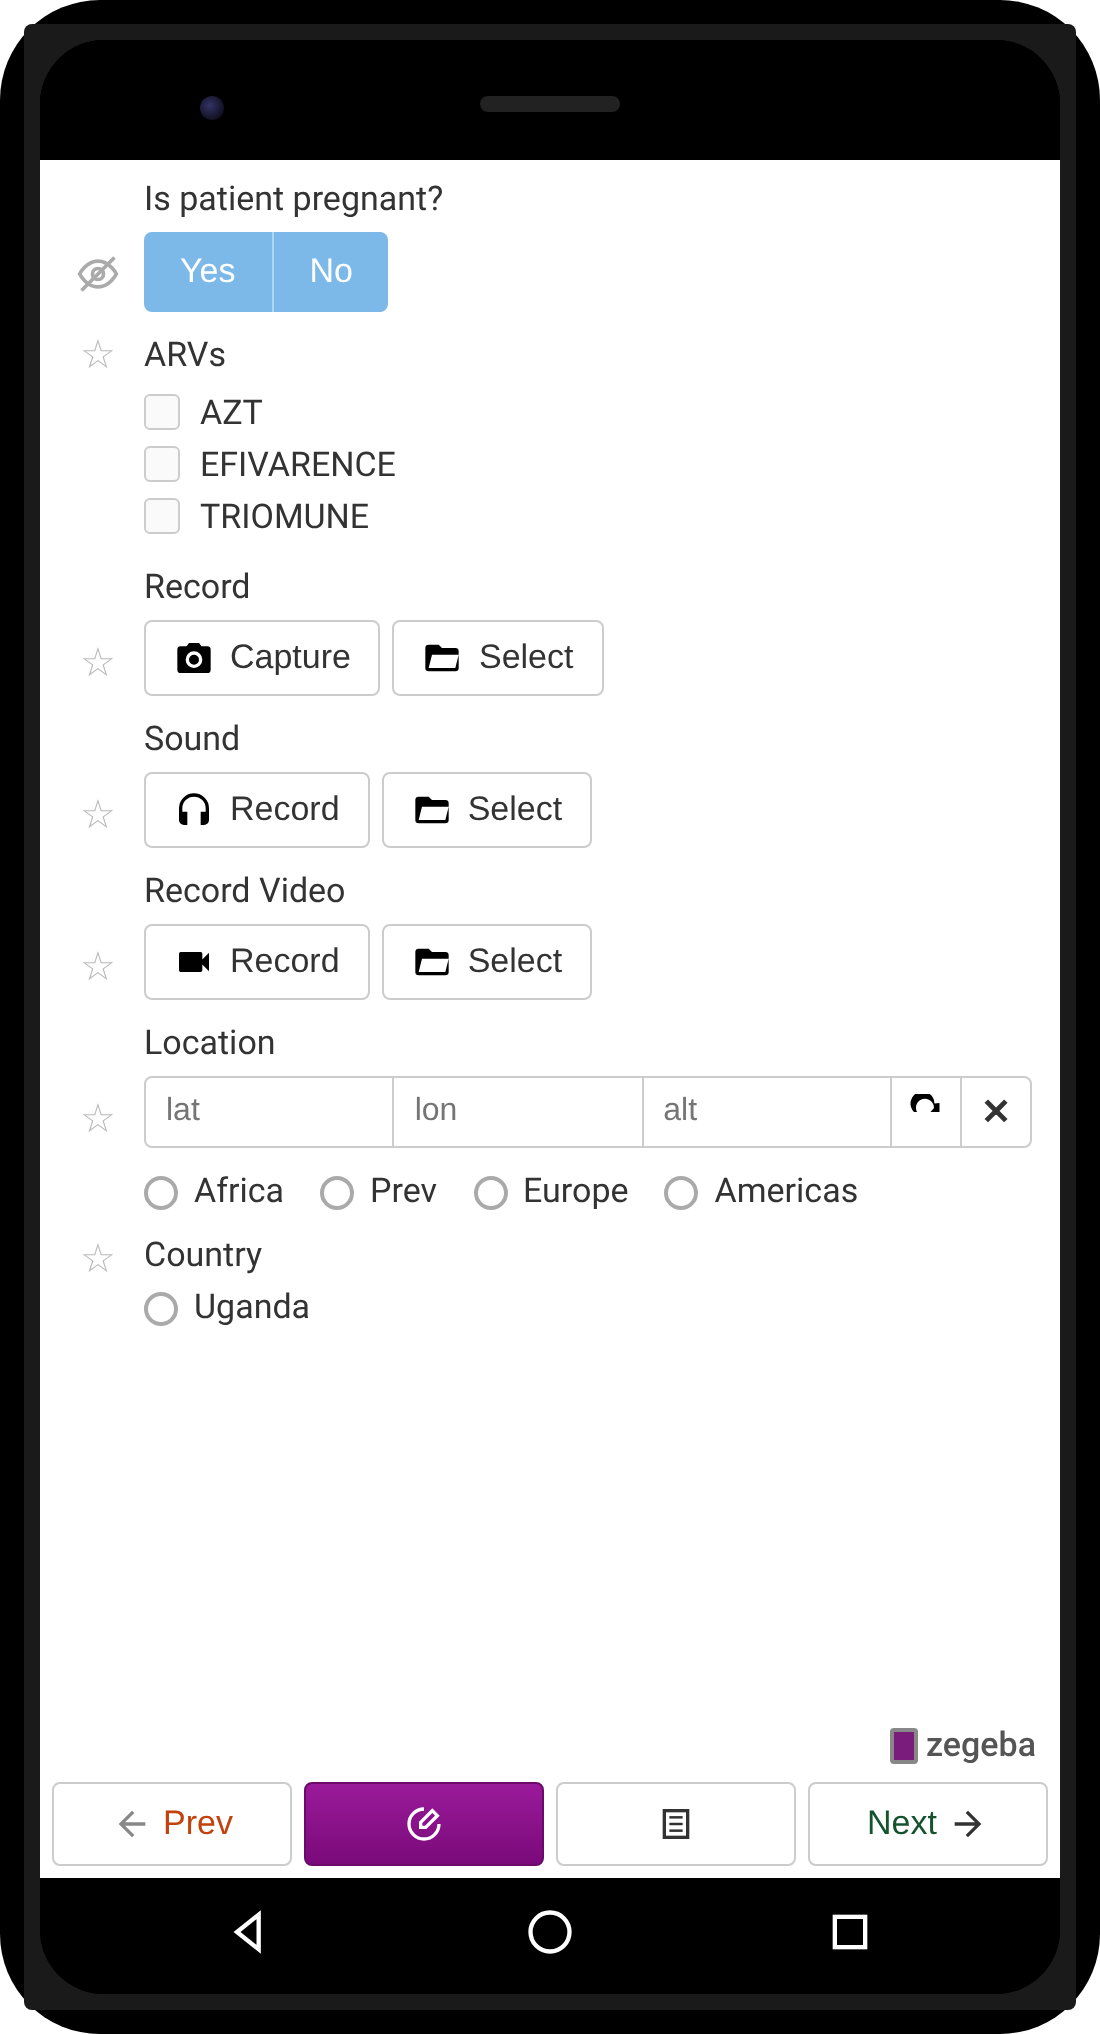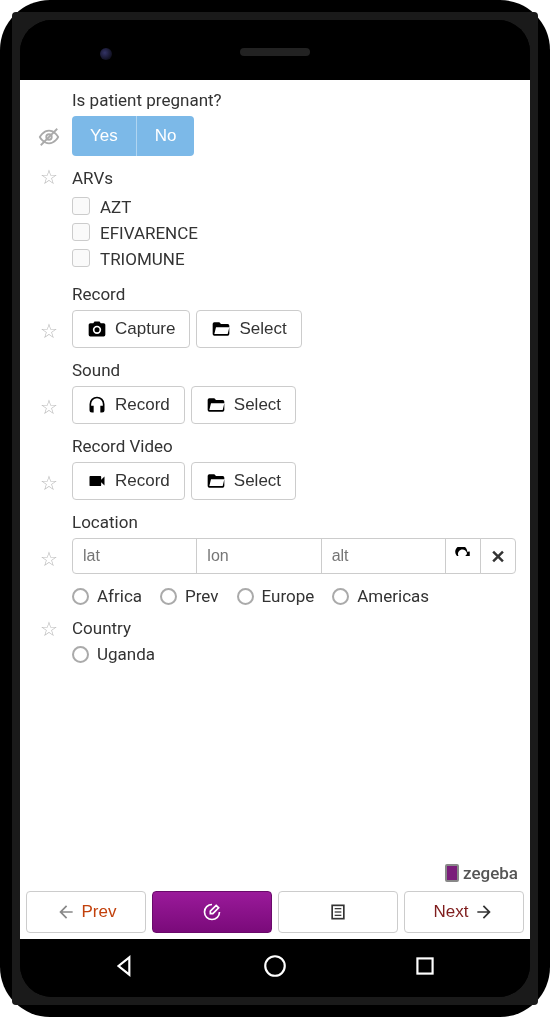--- a/index.html
+++ b/index.html
@@ -213,21 +213,21 @@
     border-radius: 4px;
     background: #fff;
     display: flex;
     align-items: center;
     justify-content: center;
     gap: 6px;
     font-size: 17px;
     color: #c2410c;
     cursor: pointer;
   }
-  .bb-btn.active { color: #7f1d1d; }
+  .bb-btn.active { color: #14532d; }
   .bb-btn.purple {
     background: #8e0d8e;
     background: linear-gradient(#9a1a9a, #7a0a7a);
     border-color: #6a0a6a;
     color: #fff;
   }
   .bb-btn svg { width: 20px; height: 20px; }
 
   .android-nav {
     height: 58px;

